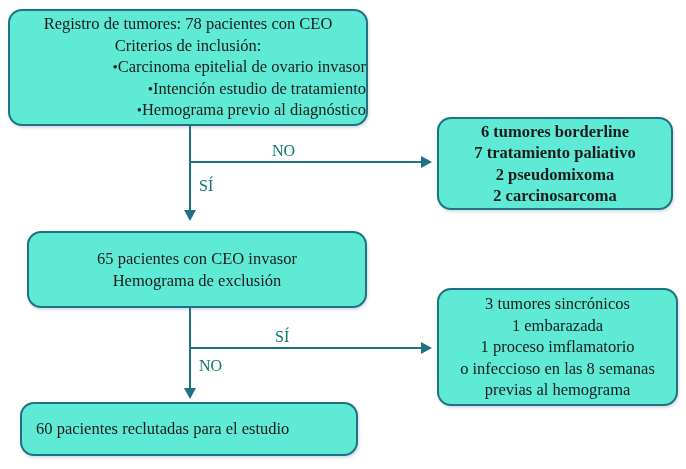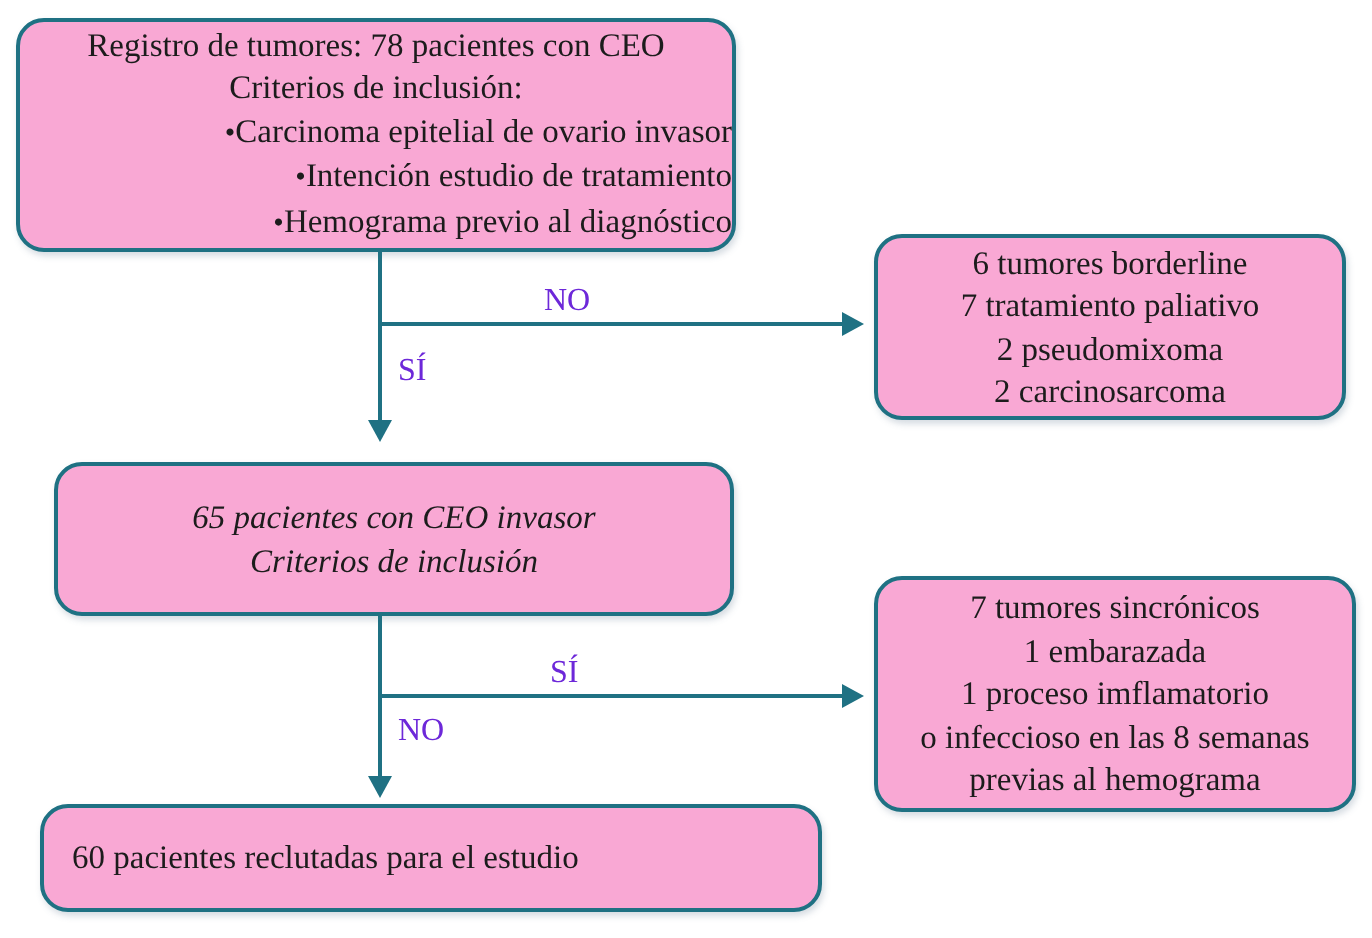--- a/index.html
+++ b/index.html
@@ -12,21 +12,21 @@
     width: 686px;
     height: 469px;
     background: #ffffff;
     overflow: hidden;
     font-family: "Liberation Serif", "DejaVu Serif", serif;
     color: #1c1c1c;
   }
   .node {
     position: absolute;
     box-sizing: border-box;
-    background: #f9a8d4;
+    background: #5eead4;
     border: 2px solid #1f7183;
     border-radius: 14px;
     display: flex;
     flex-direction: column;
     justify-content: center;
     box-shadow: 1px 2px 3px rgba(120,140,160,0.30);
   }
   .node .line {
     font-size: 16.5px;
     line-height: 1.30;
@@ -75,29 +75,29 @@
     height: 0;
     border-top: 6px solid transparent;
     border-bottom: 6px solid transparent;
     border-left: 11px solid #1f7183;
   }
   .edge-label {
     position: absolute;
     font-size: 16px;
     line-height: 1;
     white-space: nowrap;
-    color: #6d28d9;
+    color: #0f766e;
   }
 
   
   #node-registro   { left: 8px;   top: 9px;   width: 360px; height: 117px; padding: 5px 0 6px 0; }
-  #node-borderline { left: 437px; top: 117px; width: 236px; height: 93px; }
-  #node-invasor    { left: 27px;  top: 231px; width: 340px; height: 77px; font-style: italic; }
+  #node-borderline { left: 437px; top: 117px; width: 236px; height: 93px; font-weight: bold; }
+  #node-invasor    { left: 27px;  top: 231px; width: 340px; height: 77px; }
   #node-excluidas  { left: 437px; top: 288px; width: 241px; height: 118px; }
-  #node-reclutadas { left: 20px;  top: 402px; width: 391px; height: 54px; }
+  #node-reclutadas { left: 20px;  top: 402px; width: 338px; height: 54px; }
 </style>
 </head>
 <body>
 
 <div id="canvas">
 
   <div class="node bullets" id="node-registro">
     <div class="line">Registro de tumores: 78 pacientes con CEO</div>
     <div class="line">Criterios de inclusión:</div>
     <div class="line bullet">Carcinoma epitelial de ovario invasor</div>
@@ -107,25 +107,25 @@
 
   <div class="node" id="node-borderline">
     <div class="line">6 tumores borderline</div>
     <div class="line">7 tratamiento paliativo</div>
     <div class="line">2 pseudomixoma</div>
     <div class="line">2 carcinosarcoma</div>
   </div>
 
   <div class="node" id="node-invasor">
     <div class="line">65 pacientes con CEO invasor</div>
-    <div class="line">Criterios de inclusión</div>
+    <div class="line">Hemograma de exclusión</div>
   </div>
 
   <div class="node" id="node-excluidas">
-    <div class="line">7 tumores sincrónicos</div>
+    <div class="line">3 tumores sincrónicos</div>
     <div class="line">1 embarazada</div>
     <div class="line">1 proceso imflamatorio</div>
     <div class="line">o infeccioso en las 8 semanas</div>
     <div class="line">previas al hemograma</div>
   </div>
 
   <div class="node leftalign" id="node-reclutadas">
     <div class="line">60 pacientes reclutadas para el estudio</div>
   </div>
 

